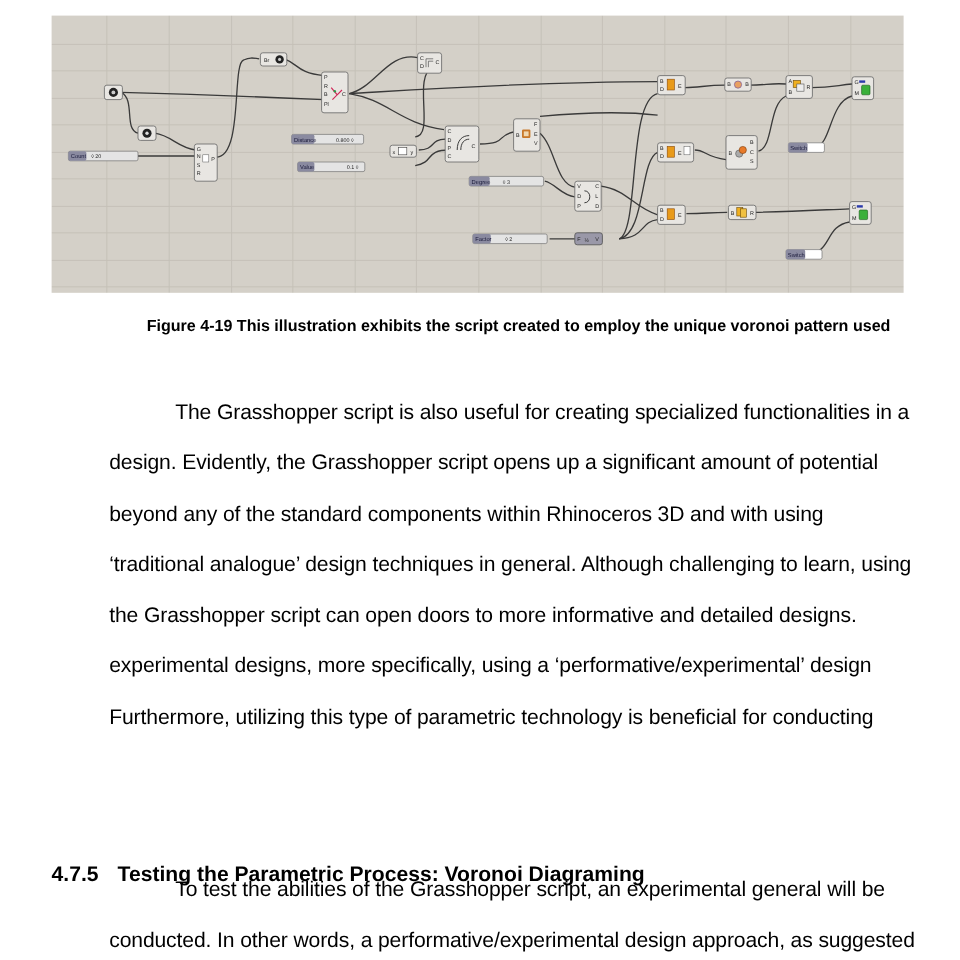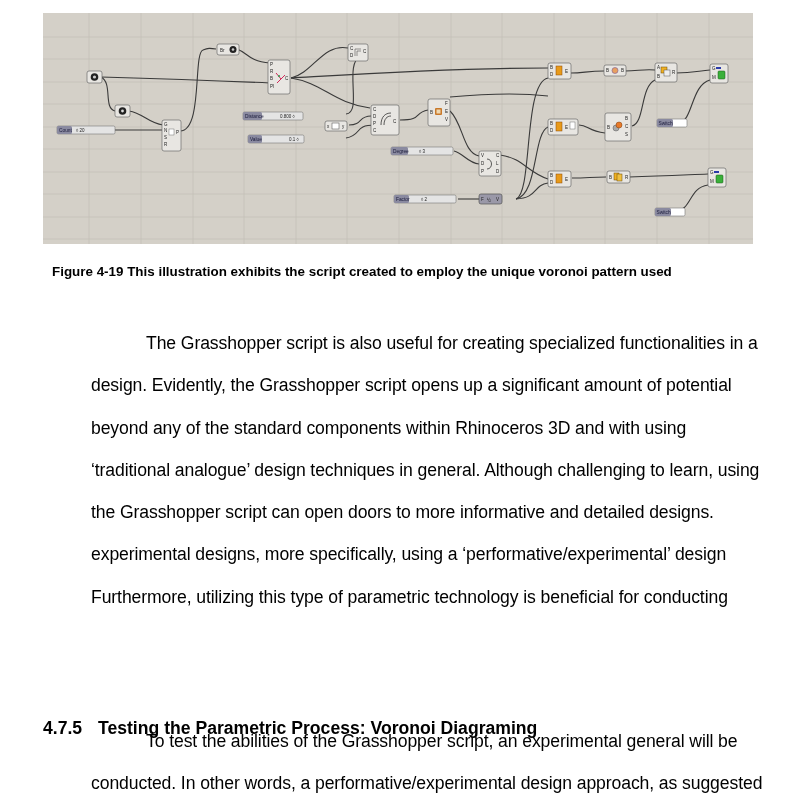--- a/index.html
+++ b/index.html
@@ -1,21 +1,21 @@
 <!DOCTYPE html>
 <html><head>
   <meta charset="utf-8">
   <style>
     html, body { margin: 0; padding: 0; background: #ffffff; }
     body { width: 800px; height: 800px; position: relative; overflow: hidden; font-family: "Liberation Sans", sans-serif; color: #000; }
 
     #figure { position: absolute; left: 43px; top: 13px; width: 710px; height: 231px; background: #d4d0c8; overflow: hidden; }
     #figure svg { position: absolute; left: 0; top: 0; width: 710px; height: 231px; }
 
-    .caption { position: absolute; left: 52px; top: 263px; width: 720px; text-align: left; font-weight: bold; font-size: 13.4px; line-height: 17px; font-family: "Liberation Sans", sans-serif; }
+    .caption { position: absolute; left: 22px; top: 263px; width: 720px; text-align: right; font-weight: bold; font-size: 13.4px; line-height: 17px; font-family: "Liberation Sans", sans-serif; }
 
     .body-text { position: absolute; left: 43px; width: 720px; font-size: 17.6px; line-height: 42.3px; font-family: "Liberation Sans", sans-serif; letter-spacing: -0.1px; margin-left: 48px; }
     .para1 { top: 322px; }
     .line { display: block; white-space: nowrap; }
     .indent { padding-left: 55px; }
 
     .heading { position: absolute; left: 43px; top: 718px; font-weight: bold; font-size: 17.6px; font-family: "Liberation Sans", sans-serif; white-space: nowrap; }
     .heading .num { display: inline-block; width: 55px; }
 
     .para2 { top: 720px; }

